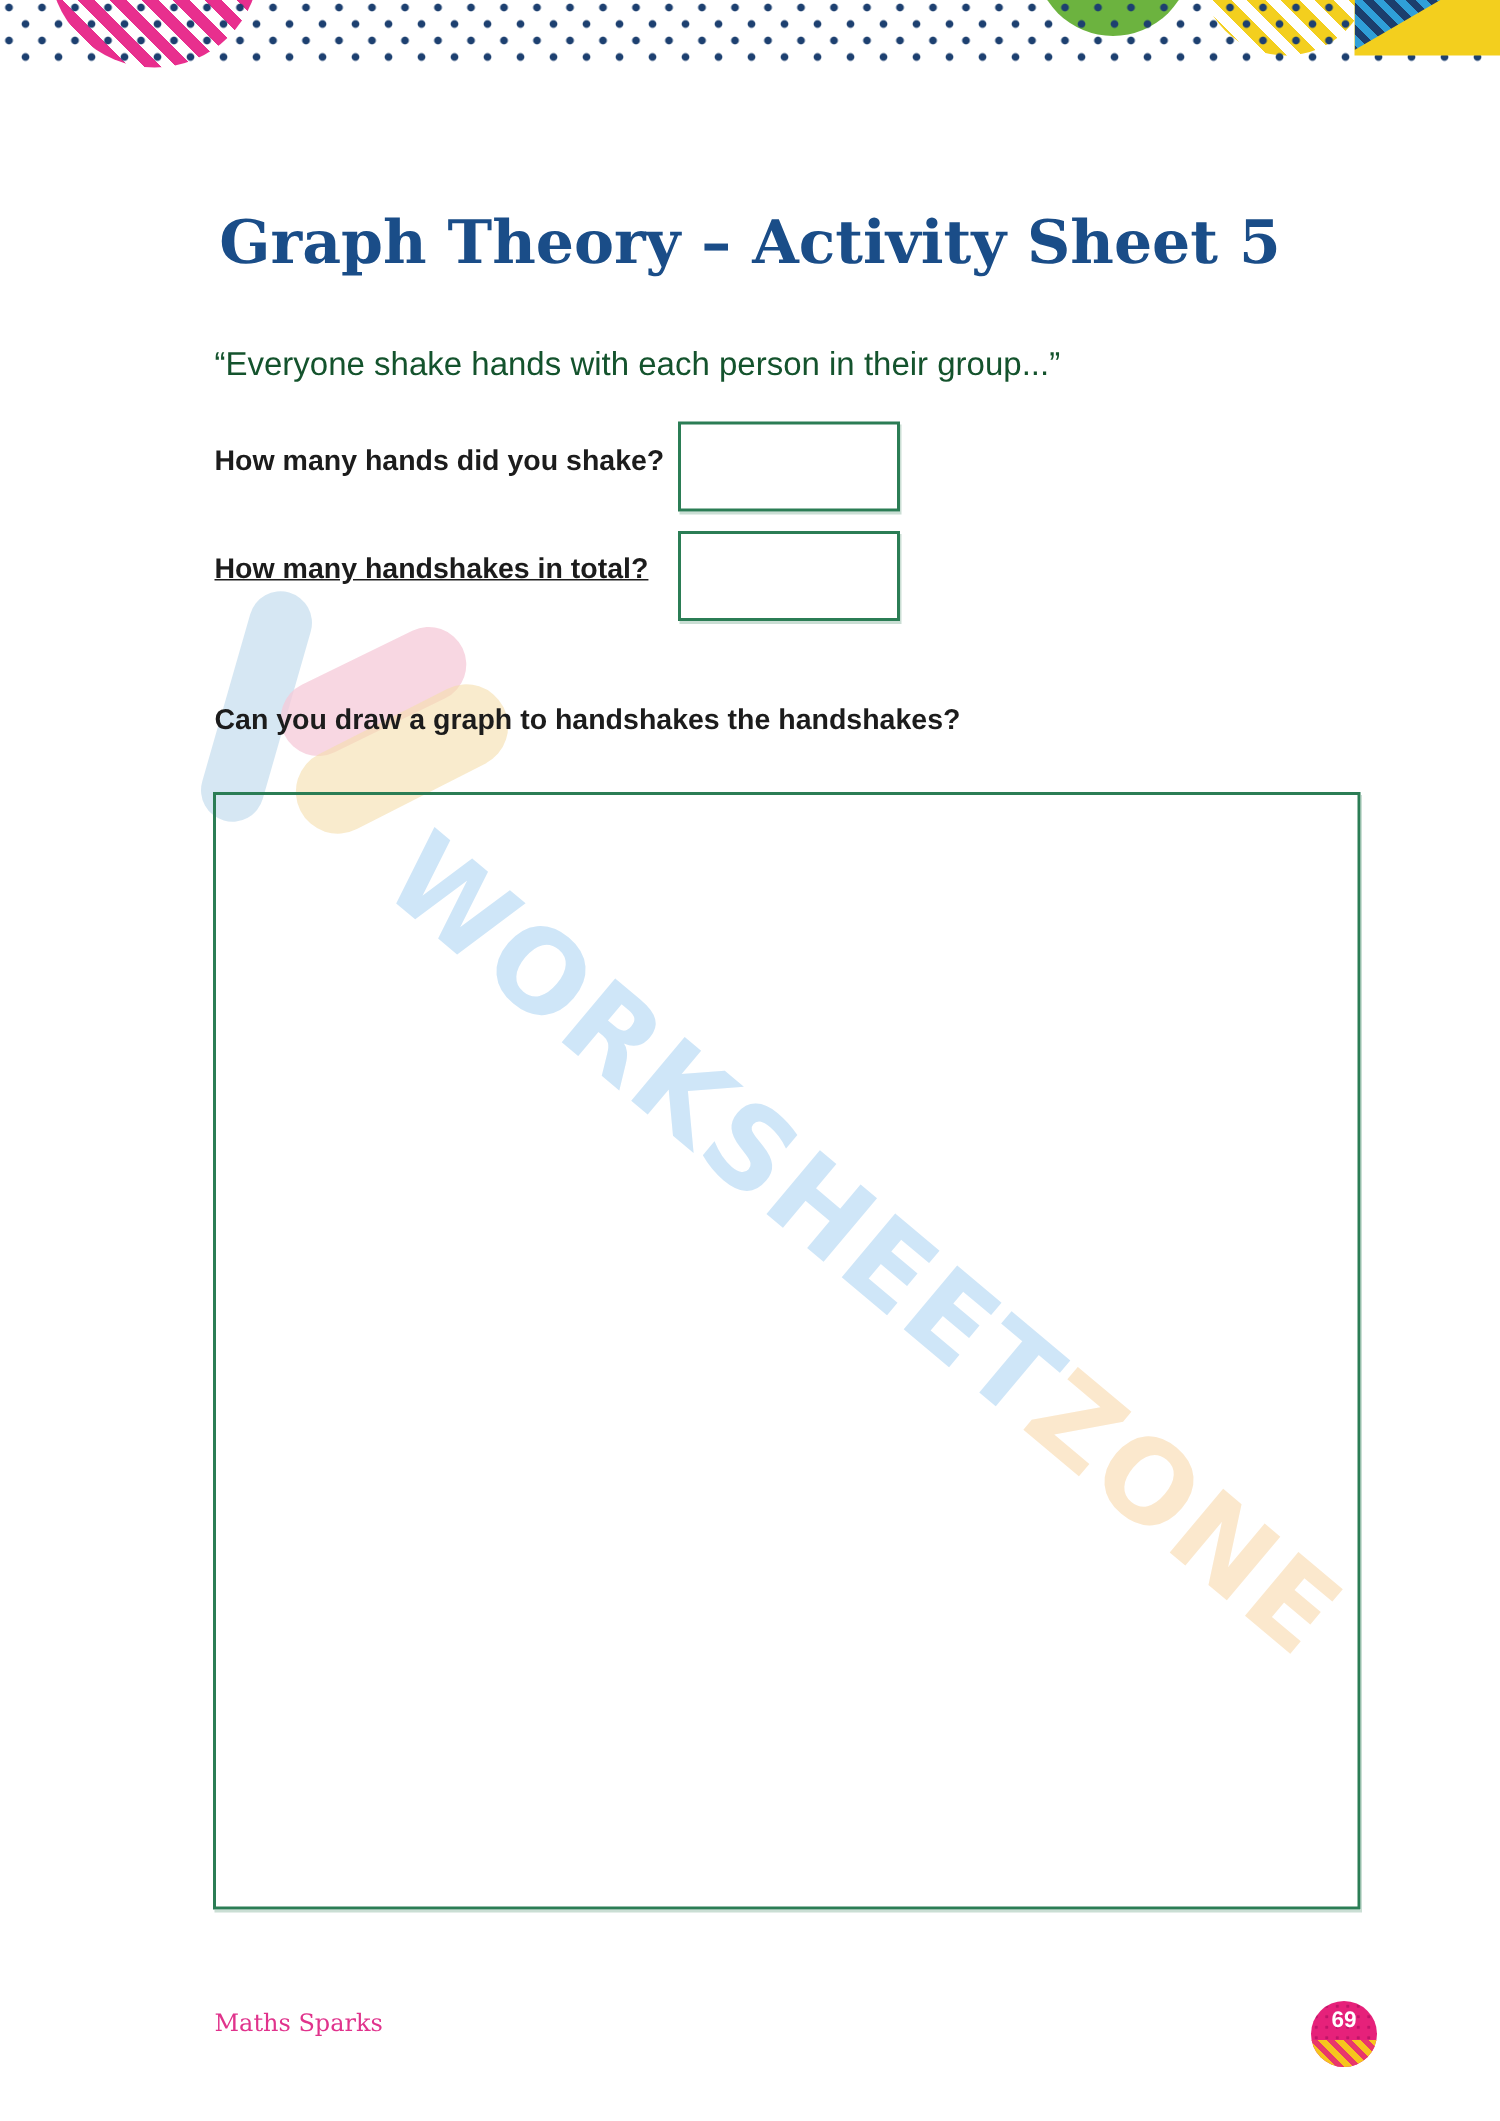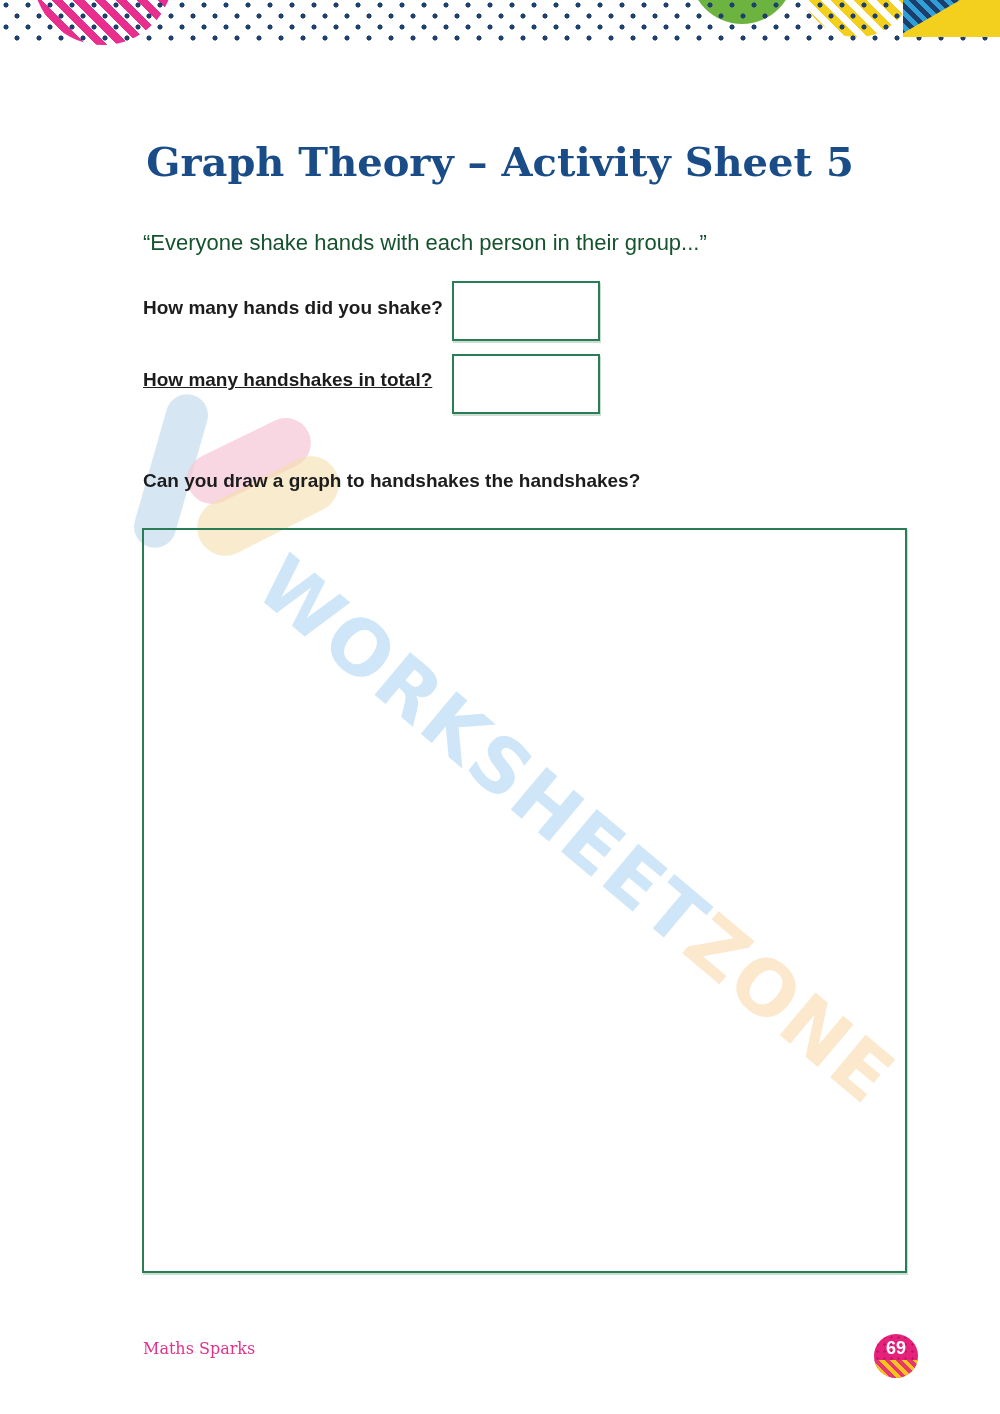--- a/index.html
+++ b/index.html
@@ -86,21 +86,21 @@
     overflow:hidden;background-color:#e6217a;
     background-image:radial-gradient(circle,#c01468 1px,rgba(0,0,0,0) 1.3px);
     background-size:7px 7px;
   }
   .badge-stripes{
     position:absolute;bottom:0;left:0;width:100%;height:42%;
     background:repeating-linear-gradient(45deg,#f6c51d 0 4px,#e8376b 4px 8px);
   }
   .badge-number{
     position:absolute;top:4px;left:0;width:100%;text-align:center;
-    color:#ffffff;font-weight:bold;font-size:18px;
+    color:#ffffff;font-weight:bold;font-size:15px;
   }
 </style>
 </head>
 <body>
 
 <div class="dot-band">
   <div class="band-shape pink-circle"></div>
   <div class="band-shape green-circle"></div>
   <div class="band-shape yellow-circle"></div>
   <div class="dot-layer"></div>

